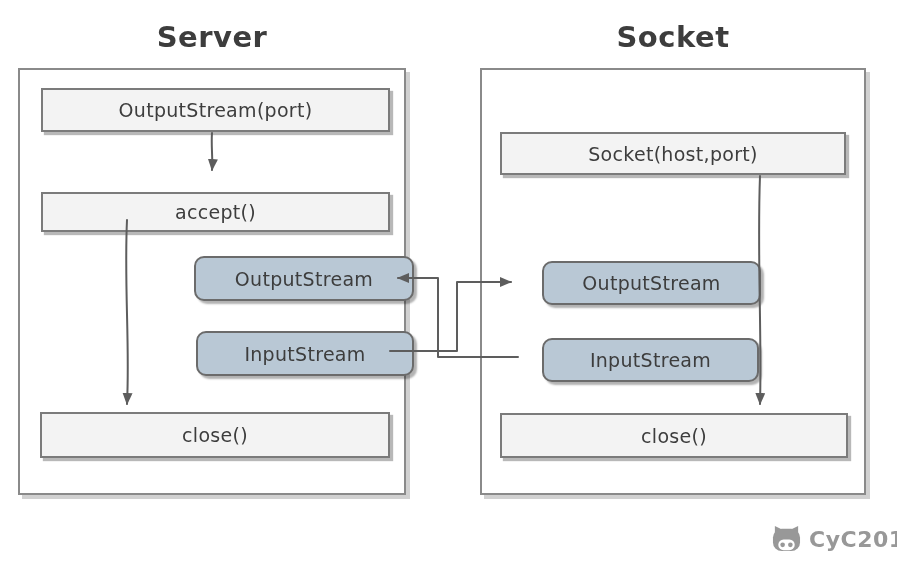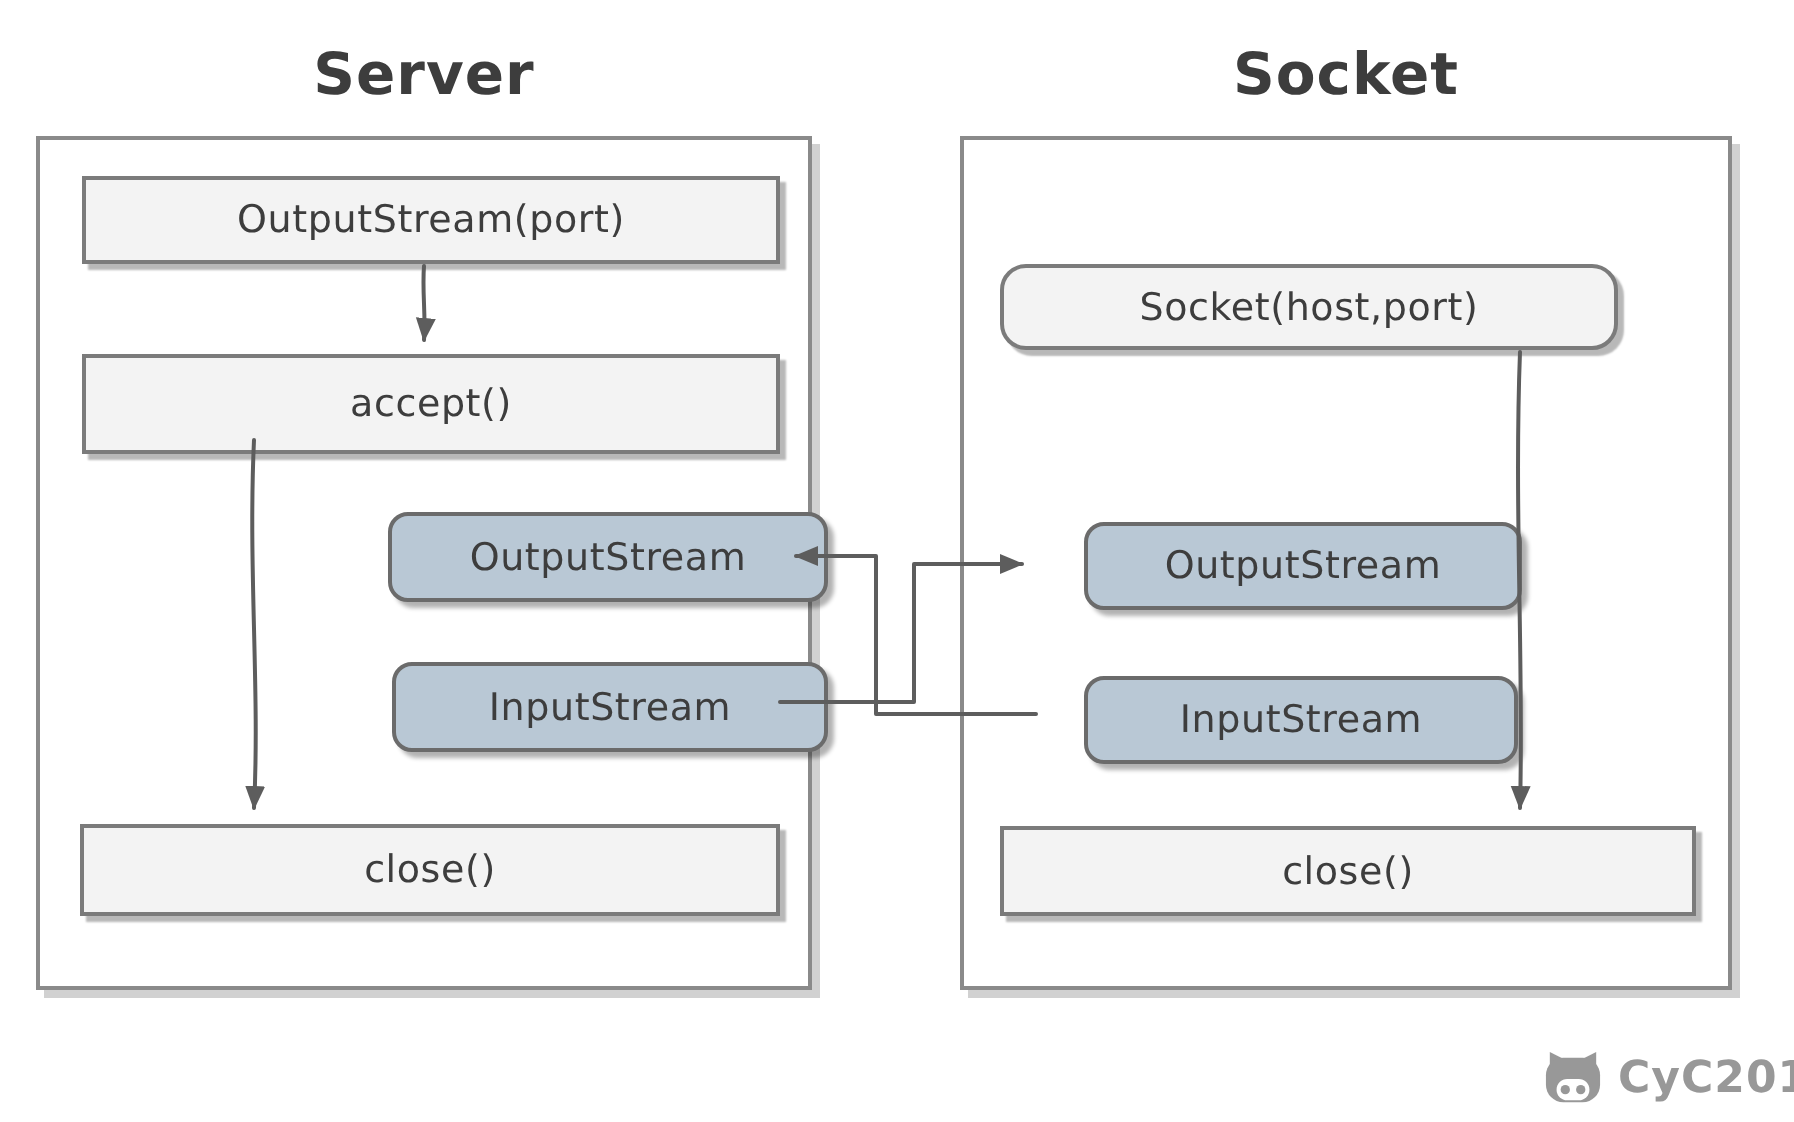--- a/index.html
+++ b/index.html
@@ -90,26 +90,26 @@
 
 <div class="canvas">
 
   <div class="col-title" style="left:18px; top:20px; width:388px;">Server</div>
   <div class="col-title" style="left:480px; top:20px; width:386px;">Socket</div>
 
   <div class="container" style="left:18px; top:68px; width:388px; height:427px;"></div>
   <div class="container" style="left:480px; top:68px; width:386px; height:427px;"></div>
 
   <div class="node" style="left:41px; top:88px; width:349px; height:44px;">OutputStream(port)</div>
-  <div class="node" style="left:41px; top:177px; width:349px; height:50px;">accept()</div>
+  <div class="node" style="left:41px; top:192px; width:349px; height:40px;">accept()</div>
   <div class="node stream" style="left:170px; top:256px; width:220px; height:45px;">OutputStream</div>
   <div class="node stream" style="left:172px; top:331px; width:218px; height:45px;">InputStream</div>
   <div class="node" style="left:40px; top:412px; width:350px; height:46px;">close()</div>
 
-  <div class="node" style="left:500px; top:132px; width:309px; height:43px;border-radius:13px;">Socket(host,port)</div>
+  <div class="node" style="left:500px; top:132px; width:346px; height:43px;">Socket(host,port)</div>
   <div class="node stream" style="left:518px; top:261px; width:219px; height:44px;">OutputStream</div>
   <div class="node stream" style="left:518px; top:338px; width:217px; height:44px;">InputStream</div>
   <div class="node" style="left:500px; top:413px; width:348px; height:45px;">close()</div>
 
   <svg class="wires" width="897" height="561" viewBox="0 0 897 561">
     <defs>
       <marker id="ah" markerUnits="userSpaceOnUse" markerWidth="13" markerHeight="11" refX="11" refY="5" orient="auto">
         <path class="ah-fill" d="M0,0 L12,5 L0,10 Z"></path>
       </marker>
     </defs>

